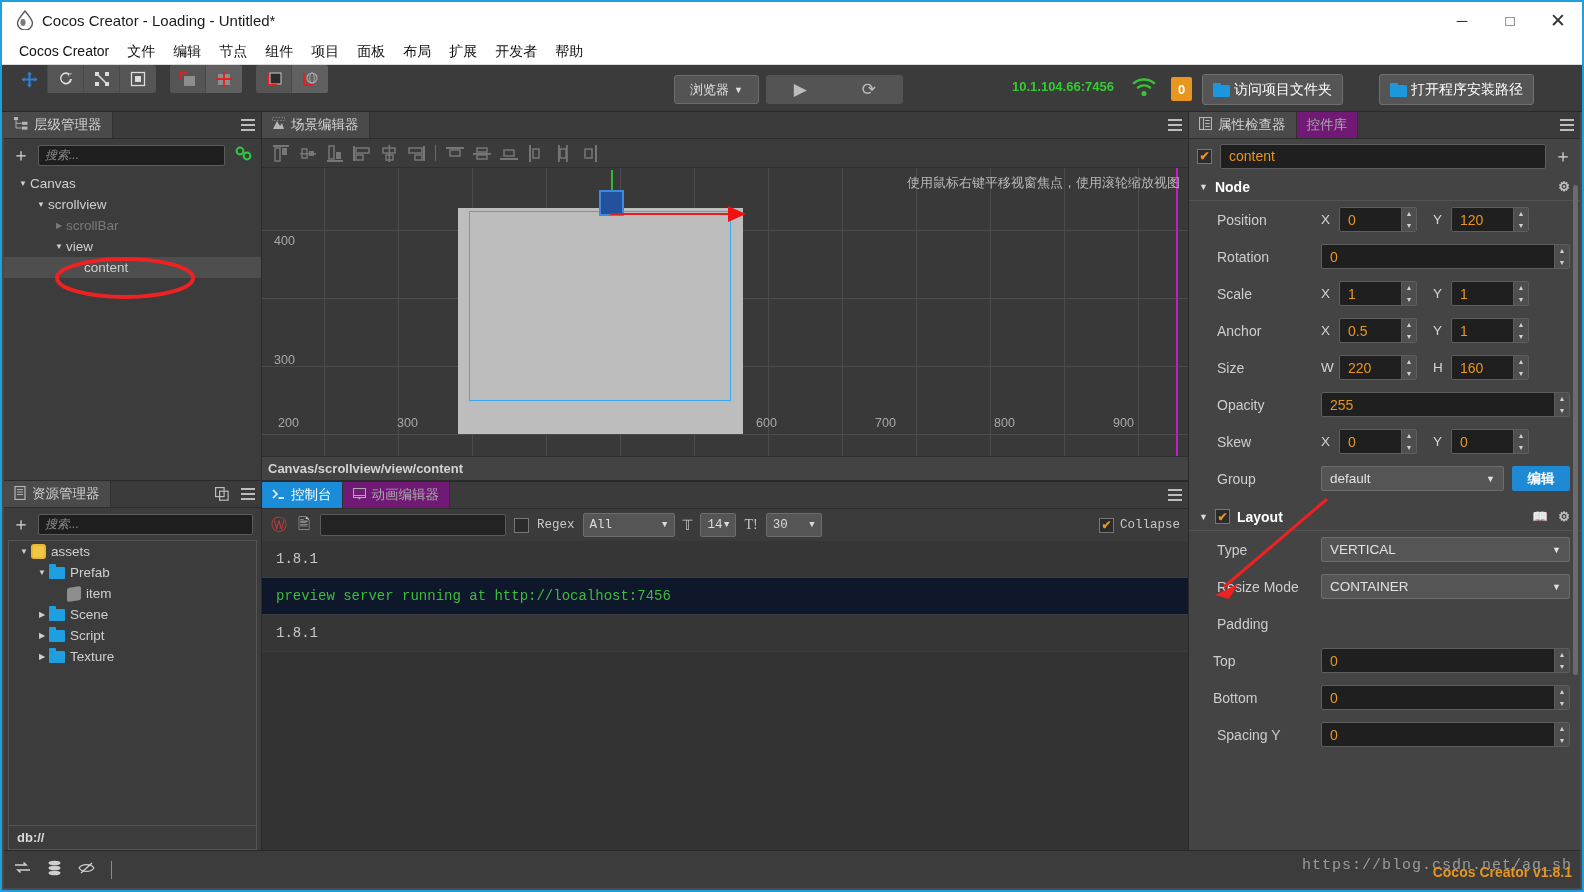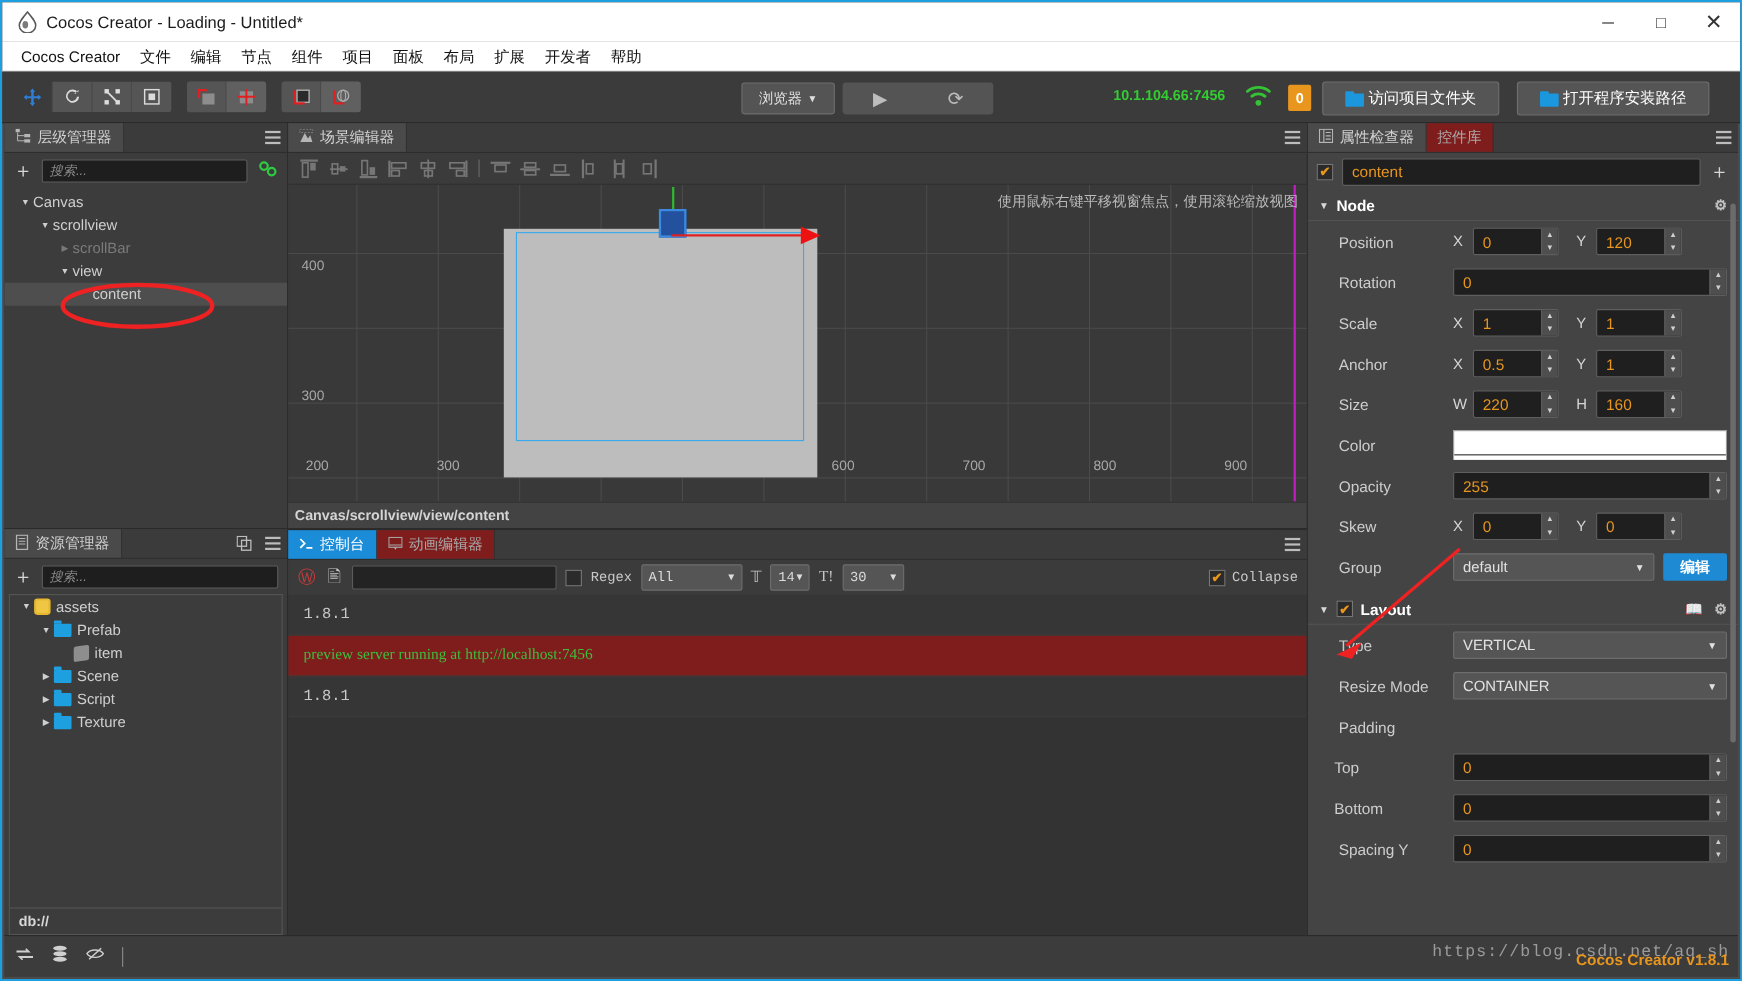--- a/index.html
+++ b/index.html
@@ -48,21 +48,21 @@
   }
   .menubar .mi {
     font-size: 14px; color: #111; padding: 0 9px; line-height: 27px;
     white-space: nowrap;
   }
   .menubar .mi.brand { font-weight: 400; }
 
   
   .maintoolbar {
     height: 47px; background: #3b3b3b;
-    display: flex; align-items: center; position: relative;
+    display: flex; position: relative;
     border-bottom: 1px solid #2a2a2a;
   }
   .tgroup {
     display: flex; align-items: center; height: 28px;
     background: #555555; border-radius: 3px; overflow: hidden;
     margin-left: 6px;
   }
   .tgroup.first { margin-left: 10px; background: transparent; }
   .tbtn {
     width: 36px; height: 28px; display: flex; align-items: center; justify-content: center;
@@ -96,21 +96,21 @@
   .wifi-icon { position: absolute; left: 1130px; top: 12px; }
   .badge-0 {
     position: absolute; left: 1169px; top: 12px;
     width: 21px; height: 24px; background: #e8961e; color: #fff;
     font-size: 13px; display: flex; align-items: center; justify-content: center;
     border-radius: 2px; font-weight: bold;
   }
   .tbtn-wide {
     position: absolute; top: 9px; height: 31px;
     background: #555555; border: 1px solid #6f6f6f; border-radius: 3px;
-    display: flex; align-items: center; gap: 4px; padding: 0 20px;
+    display: flex; align-items: center; gap: 4px; padding: 0 10px;
     color: #ffffff; font-size: 14px;
   }
   #btn-project { left: 1200px; }
   #btn-install { left: 1377px; }
   .folder-ico { width: 17px; height: 14px; position: relative; flex: none; }
   .folder-ico::before {
     content: ''; position: absolute; left: 0; top: 2px; width: 17px; height: 12px;
     background: #1a97dd; border-radius: 1px;
   }
   .folder-ico::after {
@@ -128,21 +128,21 @@
   .panel { background: #3c3c3c; display: flex; flex-direction: column; }
   .panel-tabs {
     height: 27px; background: #3b3b3b; display: flex; align-items: stretch;
     border-bottom: 1px solid #2d2d2d; position: relative;
   }
   .ptab {
     display: flex; align-items: center; gap: 6px; padding: 10px 10px;
     background: #4a4a4a; color: #d2d2d2; font-size: 13.5px;
     border-right: 1px solid #313131;
   }
-  .ptab.inactive { background: #7f1d1d; color: #a9a9a9; }
+  .ptab.inactive { background: #701a75; color: #a9a9a9; }
   .ptab.console-active { background: #1a8cd8; color: #ffffff; }
   .ptab-fill { flex: 1; background: #3b3b3b; }
   .ham {
     width: 26px; display: flex; flex-direction: column; justify-content: center;
     align-items: center; gap: 3px; background: #3b3b3b;
   }
   .ham i { display: block; width: 14px; height: 2px; background: #bdbdbd; }
 
   
   .leftcol { width: 258px; display: flex; flex-direction: column; }
@@ -286,21 +286,21 @@
   .collapse-wrap {
     position: absolute; right: 8px; display: flex; align-items: center; gap: 6px;
   }
   .console-body { flex: 1; background: #333333; overflow: hidden; }
   .logline {
     height: 37px; display: flex; align-items: center; padding-left: 14px;
     font-family: "Liberation Mono", monospace; font-size: 14px;
     border-bottom: 1px solid #3c3c3c;
   }
   .logline.odd { background: #363636; color: #c8c8c8; }
-  .logline.even { background: #7f1d1d; color: #3dbd3d; font-family: Liberation Serif, serif; }
+  .logline.even { background: #0f172a; color: #3dbd3d; }
 
   
   .rightcol { width: 392px; border-left: 1px solid #2a2a2a; display: flex; flex-direction: column; }
   .insp-body { flex: 1; overflow: hidden; position: relative; background: #444444; }
   .name-row {
     height: 34px; display: flex; align-items: center; gap: 8px; padding: 0 8px;
     background: #444444;
   }
   .name-field {
     flex: 1; height: 25px; background: #1f1f1f; border: 1px solid #5e5e5e;
@@ -928,24 +928,20 @@
           <div class="axis" style="margin-left:16px">H</div>
           <div class="numfield half">
             <span>160</span>
             <span class="spin">
                 <i>▲</i>
                 <i>▼</i>
               </span>
           </div>
         </div>
 
-        <div class="prow">
-          <div class="plabel">Color</div>
-          <div class="colorfield"></div>
-        </div>
 
         <div class="prow">
           <div class="plabel">Opacity</div>
           <div class="numfield full">
             <span>255</span>
             <span class="spin">
                 <i>▲</i>
                 <i>▼</i>
               </span>
           </div>

